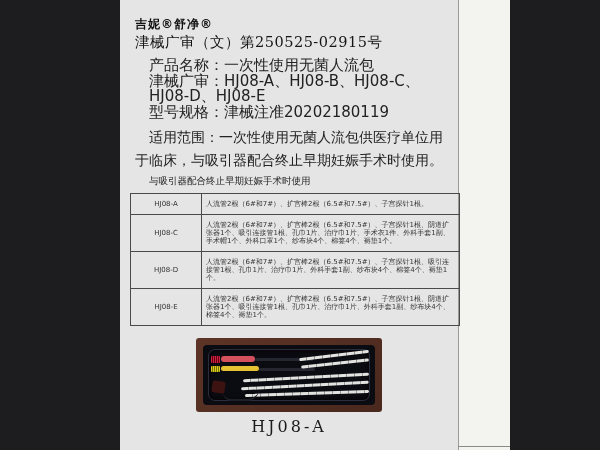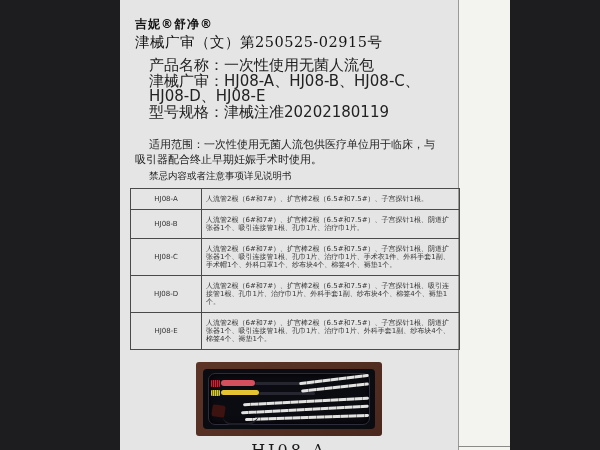--- a/index.html
+++ b/index.html
@@ -6,21 +6,21 @@
   body{width:600px;height:450px;overflow:hidden;font-family:"DejaVu Sans",sans-serif;}
   .stage{position:relative;width:600px;height:450px;background:#1d1d1f;}
   .page{position:absolute;left:120px;top:0;width:390px;height:450px;background:#e5e5e5;color:#1c1c1c;}
   .page-right-strip{position:absolute;left:339px;top:0;width:51px;height:450px;background:#f3f3f0;}
   .page-edge-v{position:absolute;left:338px;top:0;width:1px;height:450px;background:#9a9a98;}
   .page-edge-h{position:absolute;left:338px;top:446px;width:52px;height:1px;background:#8a8a88;}
   .content{position:relative;padding:16px 16px 0 15px;width:308px;}
   .logo{font-weight:bold;font-size:12px;letter-spacing:1px;color:#111;}
   .approval{font-family:"DejaVu Serif",serif;font-size:14.5px;letter-spacing:0.5px;color:#151515;}
   .infoline{font-size:15px;line-height:15.5px;padding-left:14px;color:#222;}
-  .scope{font-size:11px;line-height:15px;text-indent:14px;color:#222;margin-top:17px;}
+  .scope{font-size:14px;line-height:23px;text-indent:14px;color:#222;margin-top:6px;}
   .maker{font-size:9.5px;line-height:15px;padding-left:14px;color:#222;margin-top:1px;}
   table.kit{border-collapse:collapse;margin:5px 0 0 -5px;width:330px;table-layout:fixed;}
   table.kit td{border:1px solid #4a4a4a;vertical-align:middle;}
   td.model{width:68px;text-align:center;font-size:7px;color:#333;}
   td.items{font-size:7px;line-height:8px;padding:6px 4px;color:#333;letter-spacing:0;}
   .photo-wrap{width:186px;margin:12px auto 0 auto;}
   .photo-frame{width:172px;height:60px;padding:7px;background:linear-gradient(145deg,#5d3527,#4a281d);border-radius:3px;}
   .tray{position:relative;width:172px;height:60px;background:#0b0b12;border-radius:4px;overflow:hidden;}
   .recess{position:absolute;left:5px;top:4px;right:5px;bottom:4px;border:1px solid #2c2c3c;border-radius:7px;box-shadow:inset 0 0 6px #000;}
   .grip-red{position:absolute;left:8px;top:11px;width:9px;height:7px;background:repeating-linear-gradient(90deg,#c24,#c24 1px,#601 1px,#601 2px);border-radius:1px;}
@@ -50,31 +50,27 @@
     <div class="page-edge-h"></div>
 
     <div class="content">
       <div class="logo">吉妮®舒净®</div>
       <div class="approval">津械广审（文）第250525-02915号</div>
 
       <div class="infoline" style="margin-top:6px;">产品名称：一次性使用无菌人流包</div>
       <div class="infoline">津械广审：HJ08-A、HJ08-B、HJ08-C、HJ08-D、HJ08-E</div>
       <div class="infoline">型号规格：津械注准20202180119</div>
       <div class="scope">适用范围：一次性使用无菌人流包供医疗单位用于临床，与吸引器配合终止早期妊娠手术时使用。</div>
-      <div class="maker">禁忌内容或者注意事项详见说明书</div>
+      <div class="maker">与吸引器配合终止早期妊娠手术时使用</div>
 
       <table class="kit">
         <tbody>
           <tr>
             <td class="model">HJ08-A</td>
             <td class="items">人流管2根（6#和7#）、扩宫棒2根（6.5#和7.5#）、子宫探针1根。</td>
-          </tr>
-          <tr>
-            <td class="model">HJ08-B</td>
-            <td class="items">人流管2根（6#和7#）、扩宫棒2根（6.5#和7.5#）、子宫探针1根、阴道扩张器1个、吸引连接管1根、孔巾1片、治疗巾1片。</td>
           </tr>
           <tr>
             <td class="model">HJ08-C</td>
             <td class="items">人流管2根（6#和7#）、扩宫棒2根（6.5#和7.5#）、子宫探针1根、阴道扩张器1个、吸引连接管1根、孔巾1片、治疗巾1片、手术衣1件、外科手套1副、手术帽1个、外科口罩1个、纱布块4个、棉签4个、褥垫1个。</td>
           </tr>
           <tr>
             <td class="model">HJ08-D</td>
             <td class="items">人流管2根（6#和7#）、扩宫棒2根（6.5#和7.5#）、子宫探针1根、吸引连接管1根、孔巾1片、治疗巾1片、外科手套1副、纱布块4个、棉签4个、褥垫1个。</td>
           </tr>
           <tr>

